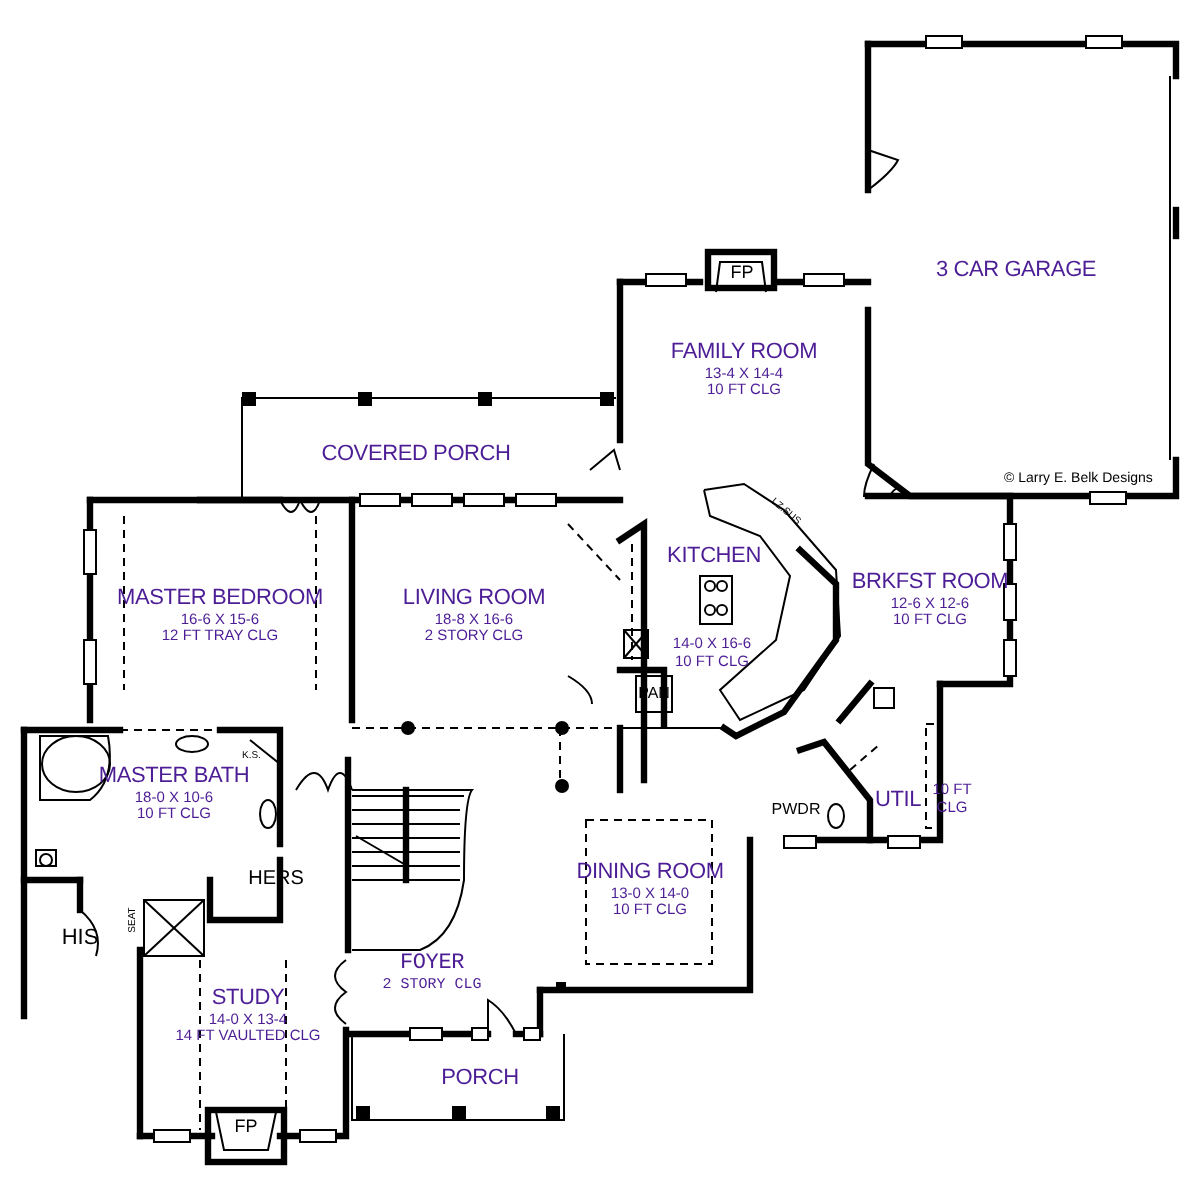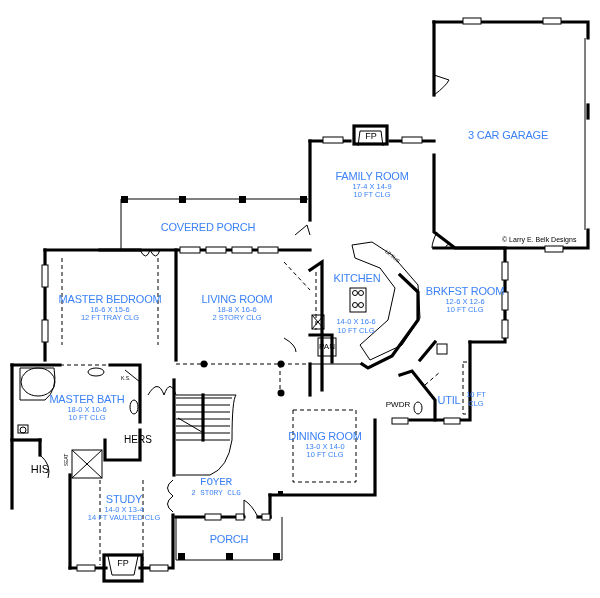--- a/index.html
+++ b/index.html
@@ -3,21 +3,21 @@
 <meta charset="utf-8">
 <style>
   html, body { margin:0; padding:0; background:#ffffff; }
   body { width:600px; height:598px; overflow:hidden; position:relative; font-family:"Liberation Sans", sans-serif; }
   #plan { position:absolute; left:0; top:0; width:600px; height:598px; }
   .wall { stroke:#000; stroke-width:3.2; fill:none; stroke-linecap:square; }
   .thin { stroke:#000; stroke-width:1; fill:none; }
   .dash { stroke:#000; stroke-width:1; fill:none; stroke-dasharray:4 3; }
   .win  { fill:#fff; stroke:#000; stroke-width:1; }
   .post { fill:#000; }
-  .lbl { position:absolute; text-align:center; color:#3b82f6; white-space:nowrap; transform:translateX(-50%); line-height:1.15; }
+  .lbl { position:absolute; text-align:center; color:#4c1d95; white-space:nowrap; transform:translateX(-50%); line-height:1.15; }
   .lbl .name { font-size:11px; font-weight:normal; letter-spacing:-0.2px; display:block; }
   .lbl .dim  { font-size:7.5px; display:block; }
   .small { position:absolute; font-size:9px; color:#000; white-space:nowrap; transform:translateX(-50%); }
   .tiny  { position:absolute; font-size:5px; color:#000; white-space:nowrap; }
   .credit { position:absolute; font-size:7px; color:#000; white-space:nowrap; }
 </style>
 </head>
 <body>
 
 <svg id="plan" viewBox="0 0 600 598" xmlns="http://www.w3.org/2000/svg">
@@ -188,21 +188,21 @@
   </g>
 </svg>
 
 <div class="lbl" style="left:508px; top:129px;">
   <span class="name">3 CAR GARAGE</span>
 </div>
 <div class="credit" style="left:502px; top:236px;">© Larry E. Belk Designs</div>
 
 <div class="lbl" style="left:372px; top:170px;">
   <span class="name">FAMILY ROOM</span>
-  <span class="dim">17-4 X 14-9</span>
+  <span class="dim">13-4 X 14-4</span>
   <span class="dim">10 FT CLG</span>
 </div>
 <div class="small" style="left:371px; top:131px;">FP</div>
 
 <div class="lbl" style="left:208px; top:221px;">
   <span class="name">COVERED PORCH</span>
 </div>
 
 <div class="lbl" style="left:357px; top:272px;">
   <span class="name">KITCHEN</span>
@@ -225,21 +225,21 @@
   <span class="dim">16-6 X 15-6</span>
   <span class="dim">12 FT TRAY CLG</span>
 </div>
 
 <div class="lbl" style="left:237px; top:293px;">
   <span class="name">LIVING ROOM</span>
   <span class="dim">18-8 X 16-6</span>
   <span class="dim">2 STORY CLG</span>
 </div>
 
-<div class="lbl" style="left:87px; top:393px;text-align:center;">
+<div class="lbl" style="left:87px; top:382px;text-align:center;">
   <span class="name">MASTER BATH</span>
   <span class="dim">18-0 X 10-6</span>
   <span class="dim">10 FT CLG</span>
 </div>
 <div class="tiny" style="left:121px; top:375px;">K.S.</div>
 <div class="small" style="left:138px; top:434px; font-size:10px;">HERS</div>
 <div class="small" style="left:40px; top:463px; font-size:11px;">HIS</div>
 <div class="tiny" style="left:60px; top:457px; transform:rotate(-90deg);">SEAT</div>
 
 <div class="lbl" style="left:449px; top:362px;margin-top:32px;">
@@ -262,15 +262,15 @@
   <span class="dim">2 STORY CLG</span>
 </div>
 
 <div class="lbl" style="left:124px; top:493px;">
   <span class="name">STUDY</span>
   <span class="dim">14-0 X 13-4</span>
   <span class="dim">14 FT VAULTED CLG</span>
 </div>
 <div class="small" style="left:123px; top:558px;">FP</div>
 
-<div class="lbl" style="left:229px; top:533px;">
+<div class="lbl" style="left:240px; top:533px;">
   <span class="name">PORCH</span>
 </div>
 
 </body></html>

